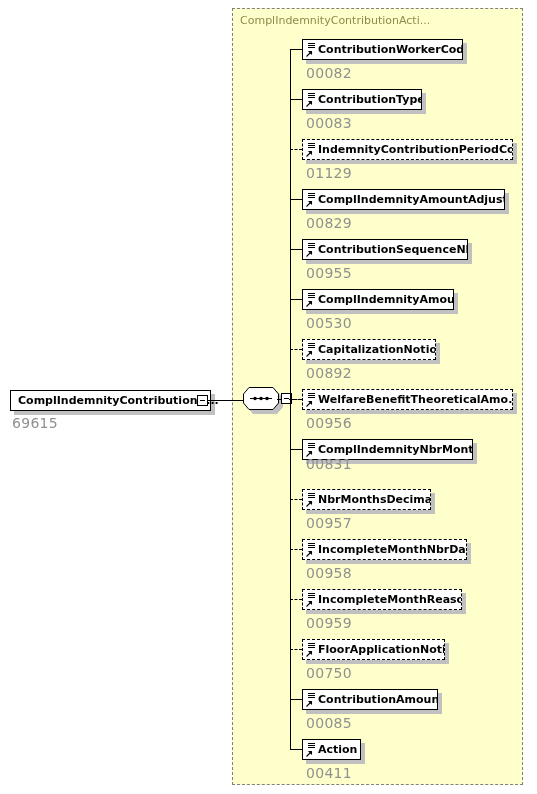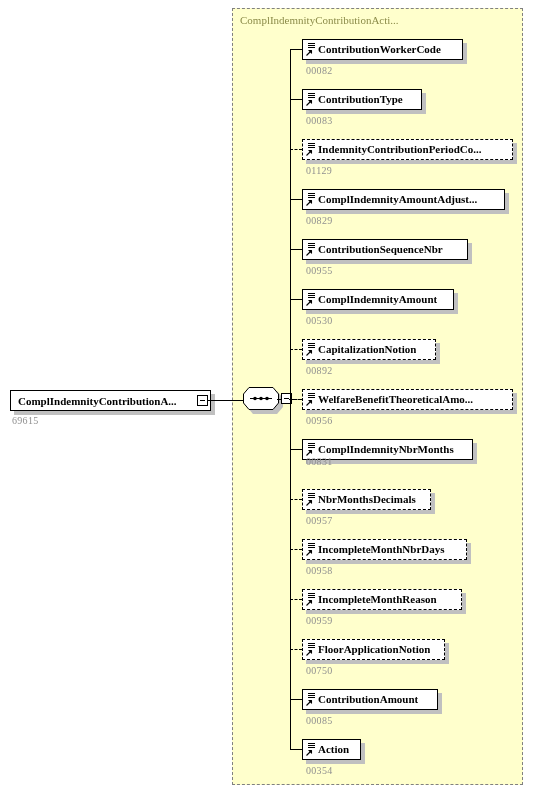--- a/index.html
+++ b/index.html
@@ -11,21 +11,21 @@
     width: 537px;
     height: 794px;
     position: relative;
     overflow: hidden;
     font-family: "DejaVu Sans", "Liberation Sans", sans-serif;
   }
 
   #diagram {
     position: absolute;
     left: 0; top: 0;
-    width: 537px; height: 634px; font-family: Liberation Serif, serif;
+    width: 537px; height: 634px;
   }
 
   
   .group-panel {
     position: absolute;
     left: 232px;
     top: 8px;
     width: 291px;
     height: 777px;
     background: #ffffcc;
@@ -88,21 +88,21 @@
   .el-icon .l1 { left: 2px; top: 1px;  width: 7px; height: 1px; }
   .el-icon .l2 { left: 2px; top: 3px;  width: 7px; height: 1px; }
   .el-icon .l3 { left: 2px; top: 5px;  width: 7px; height: 1px; }
   .el-icon .arw {
     left: 0px; top: 8px; width: 7px; height: 7px; background: transparent;
   }
 
   
   .node-code {
     position: absolute;
-    font-size: 10px;
+    font-size: 14px;
     color: #909090;
     letter-spacing: 0.3px;
     white-space: nowrap;
   }
 
   
   .root-node {
     position: absolute;
     left: 10px;
     top: 390px;
@@ -375,19 +375,19 @@
       <div class="ln ln-h" style="left: 290px; top: 699px; width: 12px;"></div>
       <div class="node-shadow" style="left: 306px; top: 760px; width: 59px; height: 4px;"></div>
       <div class="node-shadow" style="left: 361px; top: 743px; width: 4px; height: 21px;"></div>
       <div class="node" style="left: 302px; top: 739px; width: 59px;">
         <span class="el-icon"><i class="l1"></i><i class="l2"></i><i class="l3"></i><svg class="arw" viewBox="0 0 7 7" width="7" height="7">
             <path d="M0.5 6.5 L5.5 1.5 M5.5 1.5 L2.6 1.5 M5.5 1.5 L5.5 4.4" stroke="#000" stroke-width="1.1" fill="none"></path>
             <polygon points="5.9,1.0 2.4,1.6 5.3,4.6" fill="#000"></polygon>
           </svg></span>
         <span class="node-label">Action</span>
       </div>
-      <div class="node-code" style="left: 306px; top: 765px;">00354</div>
+      <div class="node-code" style="left: 306px; top: 765px;">00411</div>
       <div class="ln ln-h" style="left: 290px; top: 749px; width: 12px;"></div>
       <div class="ln ln-v" style="left: 290px; top: 49px; height: 701px;"></div>
       <div class="ln-dash-h" style="left: 289px; top: 399px; width: 13px;"></div>
     </div>
 
 </div>
 
 </body></html>

